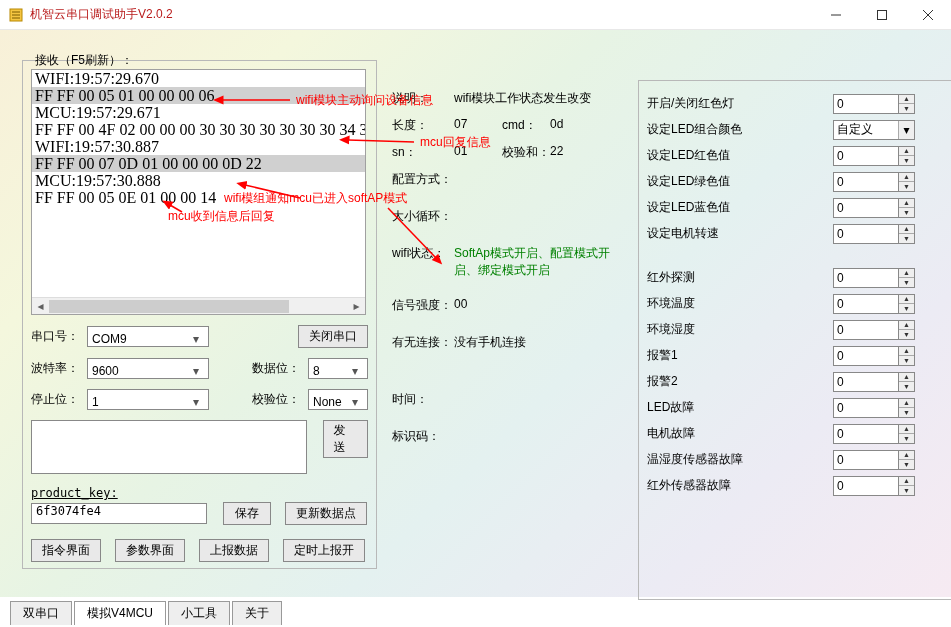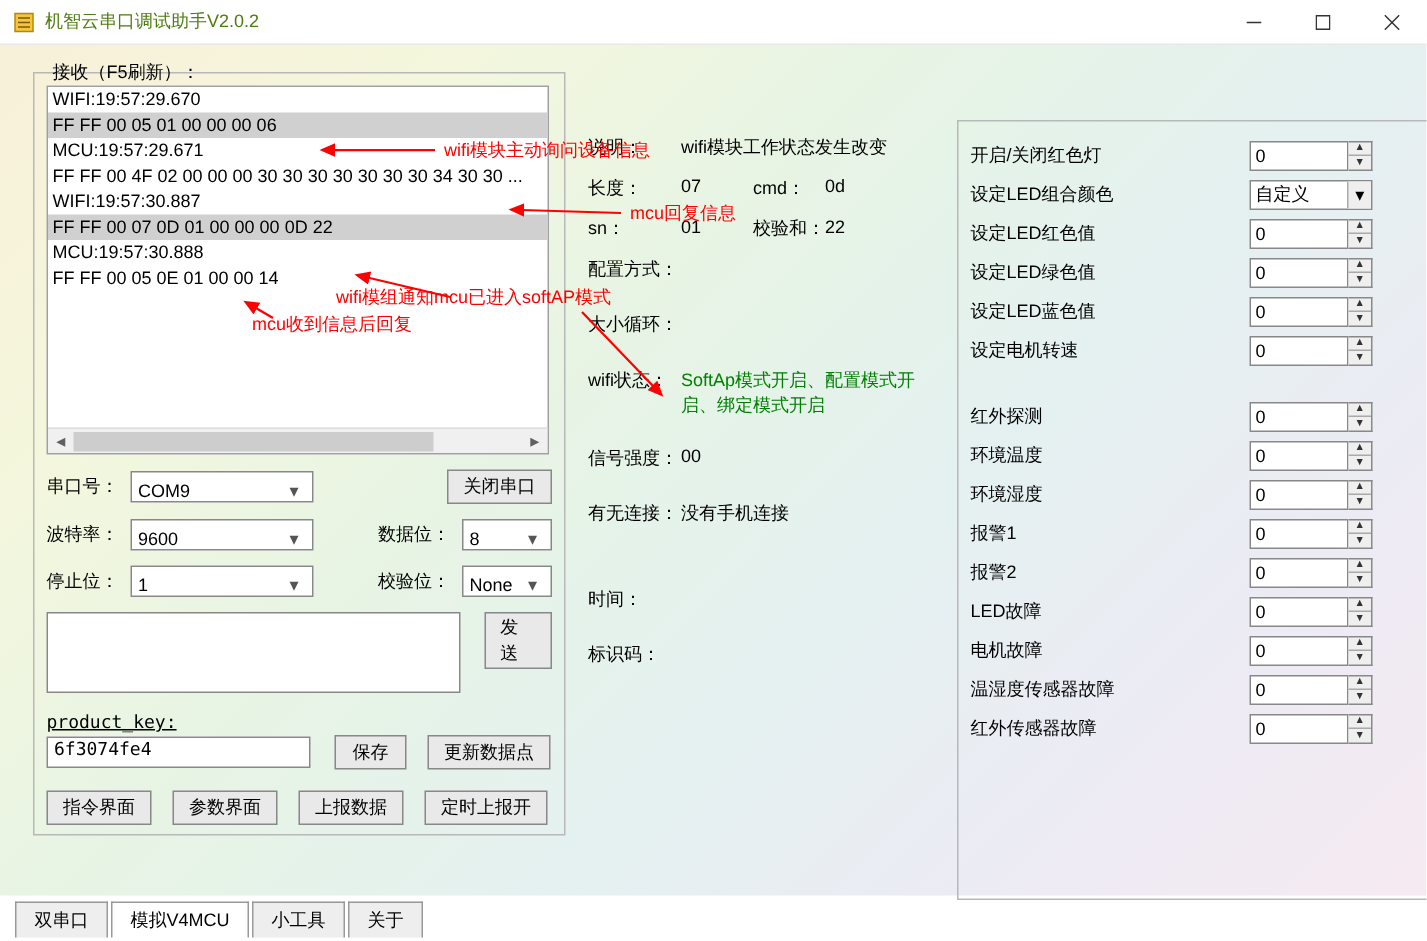--- a/index.html
+++ b/index.html
@@ -1,32 +1,32 @@
 <!DOCTYPE html>
 <html><head>
 <meta charset="utf-8">
 <style>
 * { box-sizing: border-box; font-family: "Microsoft YaHei", SimSun, sans-serif; font-size: 12px; }
 body { margin: 0; width: 951px; height: 627px; background: #fff; overflow: hidden; }
 .titlebar { height: 30px; display: flex; align-items: center; padding: 0 0 0 8px; background: #fff; border-bottom: 1px solid #e8e8e8; }
 .titlebar .icon svg { display: block; }
-.titlebar .title { margin-left: 6px; color: #4d7c0f; flex: 1; }
+.titlebar .title { margin-left: 6px; color: #b91c1c; flex: 1; }
 .winbtns { display: flex; height: 100%; }
 .winbtn { width: 46px; display: flex; align-items: center; justify-content: center; color: #333; }
 
 .client { position: relative; height: 567px; padding: 20px 10px 0 22px;
   background: linear-gradient(135deg,#f8f0d8 0%,#f4f7dd 20%,#e7f4e4 40%,#e4f1f0 60%,#ecebf4 80%,#f6eaf2 100%); }
 
 .groupbox { border: 1px solid #b8b8b8; padding: 8px 8px 6px 8px; position: relative; background: transparent; }
 .grouplabel { position: absolute; top: -9px; left: 8px; padding: 0 4px; background: transparent; font-size: 12px; }
 
-.leftcol { position: absolute; top: 18px; left: 22px; width: 355px; }
+.leftcol { position: absolute; top: 30px; left: 22px; width: 355px; }
 .recv { position: relative; }
 .recv .list { border: 1px solid #a0a0a0; background: #fff; height: 246px; width: 335px; overflow: hidden; position: relative; }
-.recv .list .row { height: 17px; padding-left: 3px; line-height: 17px; white-space: nowrap; font-family: Liberation Sans, sans-serif; font-size: 12px; }
+.recv .list .row { height: 17px; padding-left: 3px; line-height: 17px; white-space: nowrap; font-family: Liberation Serif, serif; font-size: 16px; }
 .recv .list .row.sel { background: #d0d0d0; }
 .recv .list .hscroll { position: absolute; bottom: 0; left: 0; right: 0; height: 17px; background: #f0f0f0; display: flex; align-items: center; border-top: 1px solid #ddd; }
 .hscroll .arr { width: 17px; height: 17px; display: flex; align-items: center; justify-content: center; color: #606060; }
 .hscroll .track { flex: 1; height: 17px; position: relative; }
 .hscroll .thumb { position: absolute; left: 0; top: 2px; width: 240px; height: 13px; background: #cdcdcd; }
 
 .annot { position: absolute; color: #ff0000; font-size: 12px; font-family: SimSun, sans-serif; pointer-events: none; }
 .arrowsvg { position: absolute; pointer-events: none; }
 
 .formrow { display: flex; align-items: center; margin-top: 10px; gap: 4px; }

